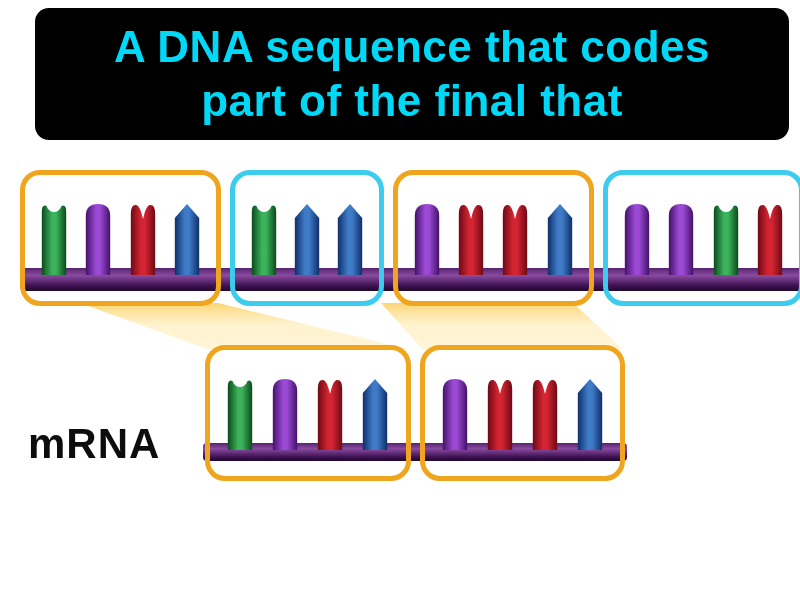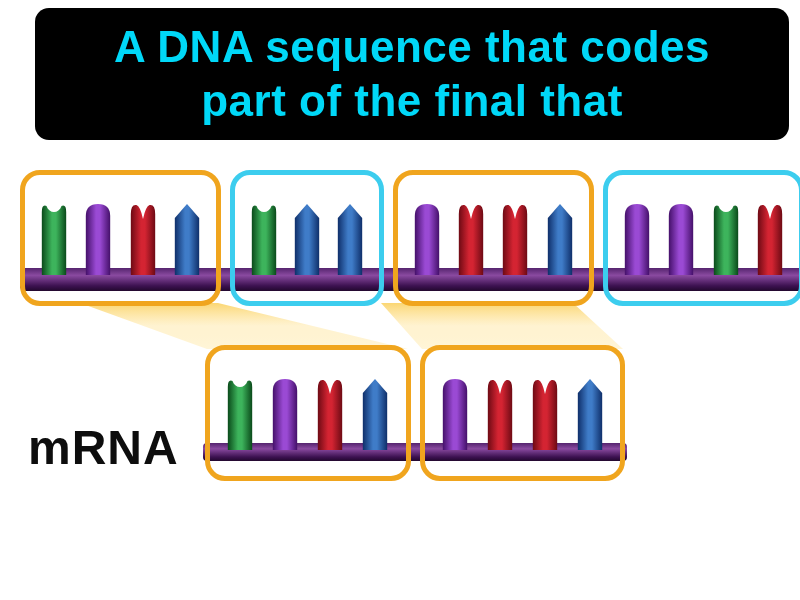--- a/index.html
+++ b/index.html
@@ -114,21 +114,21 @@
     display: block;
     width: 100%;
     height: 100%;
   }
 
   
   .mrna-label {
     position: absolute;
     left: 28px;
     top: 420px;
-    font-size: 48px;
+    font-size: 42px;
     font-weight: bold;
     color: #0d0d0d;
     letter-spacing: 1px;
     z-index: 2;
   }
 
   #defs-holder {
     position: absolute;
     width: 0;
     height: 0;

